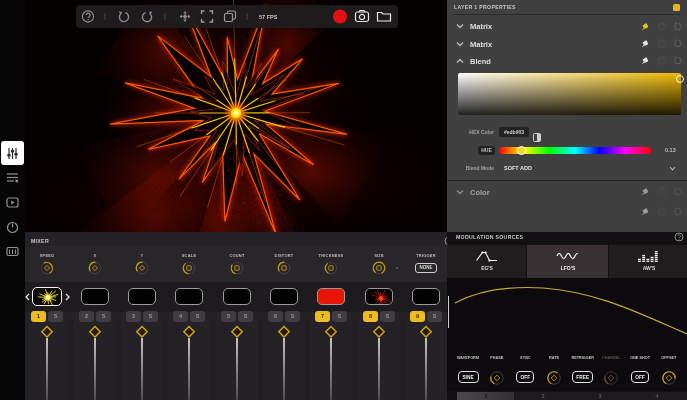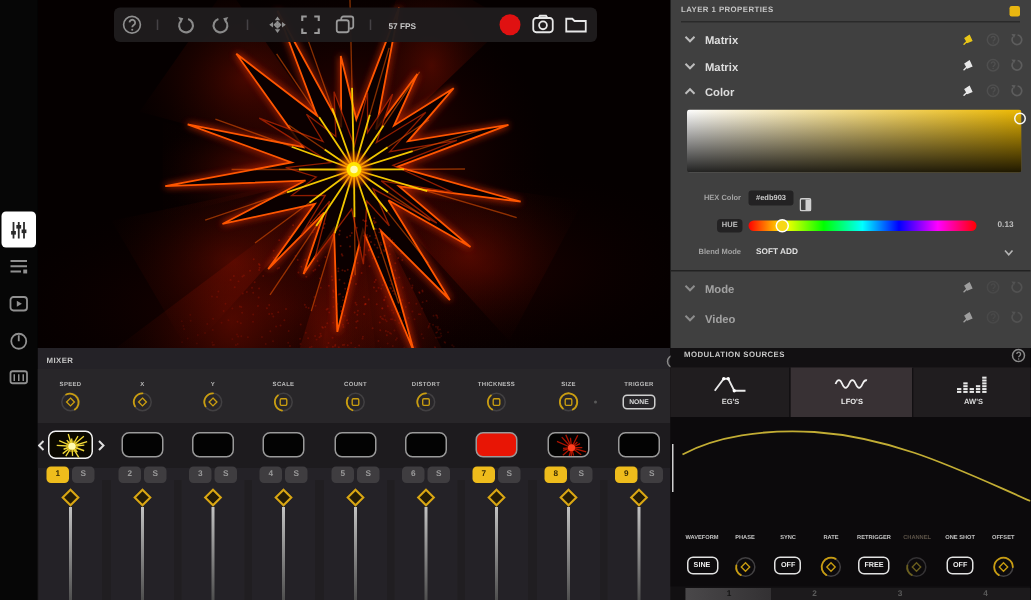--- a/index.html
+++ b/index.html
@@ -841,21 +841,21 @@
   <div class="prow" style="top:35px;">
     <svg class="chev" width="8" height="6">
         <polyline points="1,1.5 4,4.5 7,1.5" fill="none" stroke="#bdbdbd" stroke-width="1.3"></polyline>
       </svg>
     <div class="prowtext">Matrix</div>
   </div>
   <div class="prow" style="top:52px;">
     <svg class="chev" width="8" height="6">
         <polyline points="1,4.5 4,1.5 7,4.5" fill="none" stroke="#bdbdbd" stroke-width="1.3"></polyline>
       </svg>
-    <div class="prowtext">Color</div>
+    <div class="prowtext">Blend</div>
   </div>
   <svg class="abs" style="left:193px;top:20.5px;" width="44" height="11" viewBox="0 0 44 11">
 <g transform="translate(5.5,5.5) scale(0.88)">
         <path d="M-2.4,-1.1 L0.8,-3.2 L2.6,0.6 L-0.6,2.0 Z M-1.0,1.3 L-3.2,3.4" stroke="#e8c618" stroke-width="1.1" fill="#e8c618" stroke-linecap="round"></path>
       </g>
 <g transform="translate(22,5.5)" stroke="#4f4f4f" fill="none">
         <circle r="3.8" stroke-width="1"></circle>
         <path d="M-1.2,-1.1 A1.3,1.3 0 1 1 0.8,0.15 C0.35,0.5 0.1,0.7 0.1,1.1" stroke-width="0.9"></path>
         <circle cx="0.1" cy="2.2" r="0.5" fill="#4f4f4f" stroke="none"></circle>
       </g>
@@ -917,27 +917,21 @@
   <div class="abs" style="left:57px;top:165px;font-size:5.5px;font-weight:bold;color:#e0e0e0;">SOFT ADD</div>
   <svg class="abs" style="left:222px;top:166px" width="7" height="5">
       <polyline points="1,1 3.5,3.8 6,1" fill="none" stroke="#b5b5b5" stroke-width="1.1"></polyline>
     </svg>
 
   <div class="abs" style="left:0px;top:180px;width:240px;height:1px;background:#222;"></div>
   <div class="prow" style="top:183px;opacity:0.62;">
     <svg class="chev" width="8" height="6">
         <polyline points="1,1.5 4,4.5 7,1.5" fill="none" stroke="#bdbdbd" stroke-width="1.3"></polyline>
       </svg>
-    <div class="prowtext">Mode</div>
-  </div>
-  <div class="prow" style="top:203px;opacity:0.62;">
-    <svg class="chev" width="8" height="6">
-        <polyline points="1,1.5 4,4.5 7,1.5" fill="none" stroke="#bdbdbd" stroke-width="1.3"></polyline>
-      </svg>
-    <div class="prowtext">Video</div>
+    <div class="prowtext">Color</div>
   </div>
   <div class="abs" style="opacity:0.62;">
       <svg class="abs" style="left:193px;top:185.5px;" width="44" height="11" viewBox="0 0 44 11">
 <g transform="translate(5.5,5.5) scale(0.88)">
           <path d="M-2.4,-1.1 L0.8,-3.2 L2.6,0.6 L-0.6,2.0 Z M-1.0,1.3 L-3.2,3.4" stroke="#d8d8d8" stroke-width="1.1" fill="#d8d8d8" stroke-linecap="round"></path>
         </g>
 <g transform="translate(22,5.5)" stroke="#4f4f4f" fill="none">
           <circle r="3.8" stroke-width="1"></circle>
           <path d="M-1.2,-1.1 A1.3,1.3 0 1 1 0.8,0.15 C0.35,0.5 0.1,0.7 0.1,1.1" stroke-width="0.9"></path>
           <circle cx="0.1" cy="2.2" r="0.5" fill="#4f4f4f" stroke="none"></circle>

